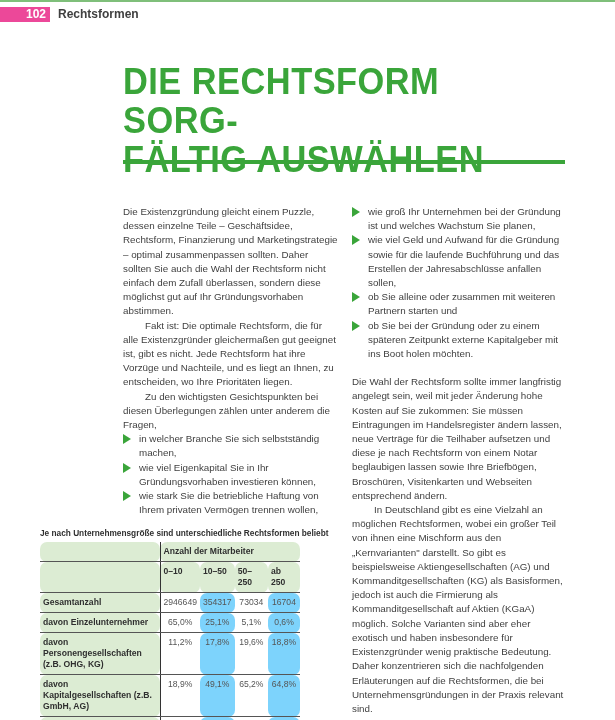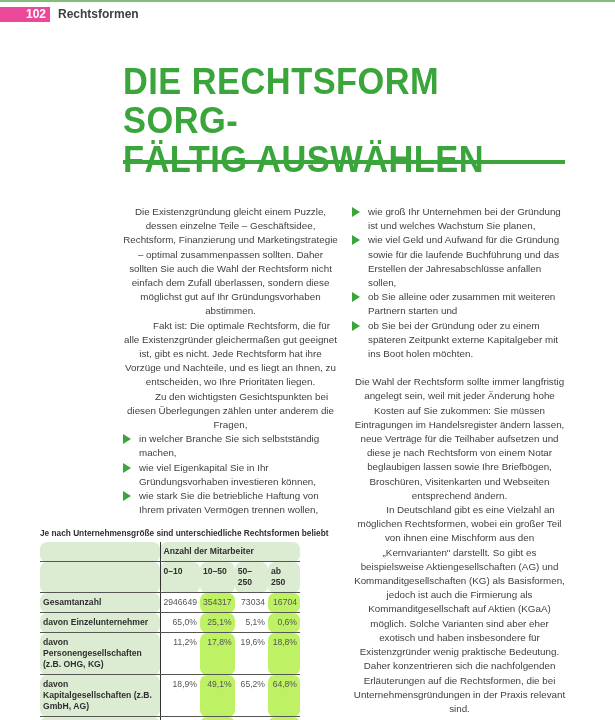--- a/index.html
+++ b/index.html
@@ -11,37 +11,37 @@
       font-weight: bold; font-size: 12px; line-height: 15px; text-align: right; padding-right: 4px; }
     .section-label { position: absolute; left: 58px; top: 7px; font-size: 12px; line-height: 15px; font-weight: bold; color: #404040; }
 
     .headline { position: absolute; left: 123px; top: 62px; width: 470px; font-family: "Liberation Sans", sans-serif;
       font-weight: bold; font-size: 37px; line-height: 39px; color: #3aa53a; letter-spacing: 0.5px; transform: scaleX(0.93); transform-origin: left top; }
     .headline-rule { position: absolute; left: 123px; top: 160px; width: 442px; height: 4px; background: #3aa53a; }
 
     .col { position: absolute; font-size: 9.8px; line-height: 14.2px; color: #3f3f3f; }
     .col-left { left: 123px; top: 205px; width: 215px; }
     .col-right { left: 352px; top: 205px; width: 215px; }
-    .col p { text-align: center; }
+    .col p { text-align: left; }
     .col p.indent { text-indent: 22px; }
     .col ul { list-style: none; }
     .col li { position: relative; padding-left: 16px; }
     .bullet-icon { position: absolute; left: 0; top: 2px; width: 0; height: 0; border-top: 5px solid transparent; border-bottom: 5px solid transparent; border-left: 8px solid #3aa53a; }
     .gap { height: 14px; }
 
     .table-wrap { position: absolute; left: 40px; top: 527px; width: 260px; }
     .table-title { font-size: 9px; font-weight: bold; color: #2f2f2f; line-height: 12px; white-space: nowrap; transform: scaleX(0.92); transform-origin: left top; }
     table { width: 260px; border-collapse: collapse; margin-top: 3px; font-size: 8.6px; color: #2f2f2f; }
     td, th { padding: 4px 3px; vertical-align: top; line-height: 11px; border-radius: 7px; }
     th { font-weight: bold; text-align: left; }
     .hdr-row td, .hdr-row th { background: #dcecd3; border-bottom: 1px solid #555; }
     .row-label { width: 120px; font-weight: bold; border-right: 1px solid #333; }
     tr.data-row td { border-bottom: 1px solid #555; }
-    tr.data-row td.num { text-align: right; color: #555; }
-    td.shade { background: #bef264; }
+    tr.data-row td.num { text-align: center; color: #555; }
+    td.shade { background: #7dd3fc; }
     tr.data-row:nth-child(odd) td.row-label { background: #dcecd3; }
     tr.data-row:nth-child(even) td.row-label { background: #dcecd3; }
     .num.total { text-align: right; }
   </style>
 </head>
 <body>
 
 <div class="top-rule"></div>
 <div class="page-number">102</div>
 <div class="section-label">Rechtsformen</div>

